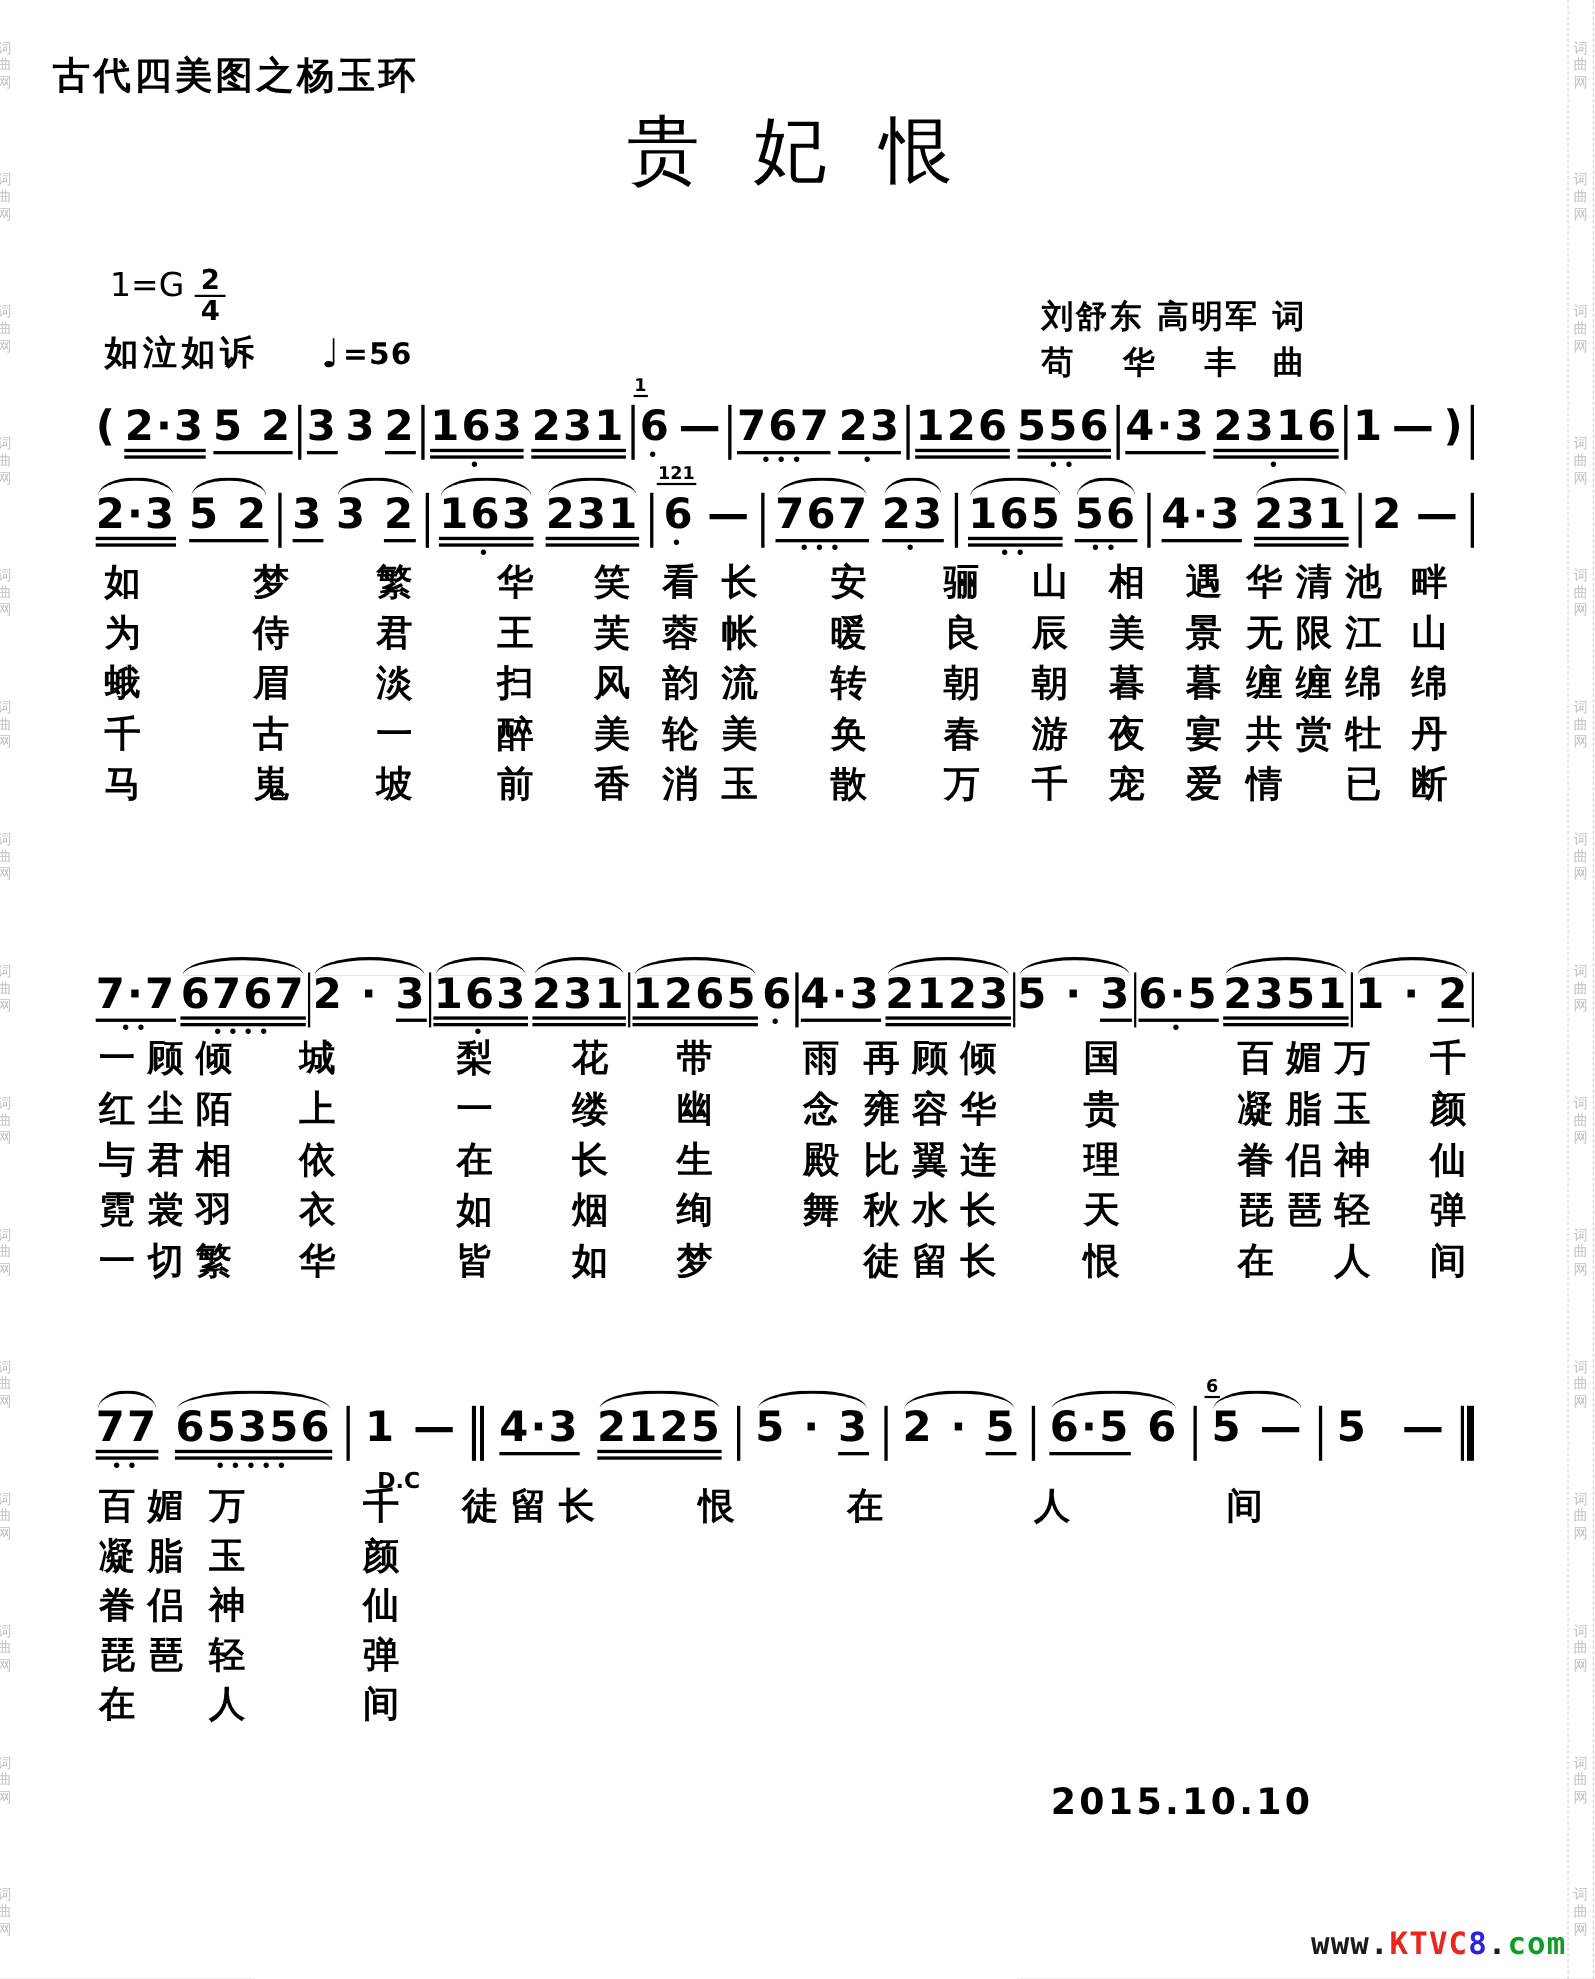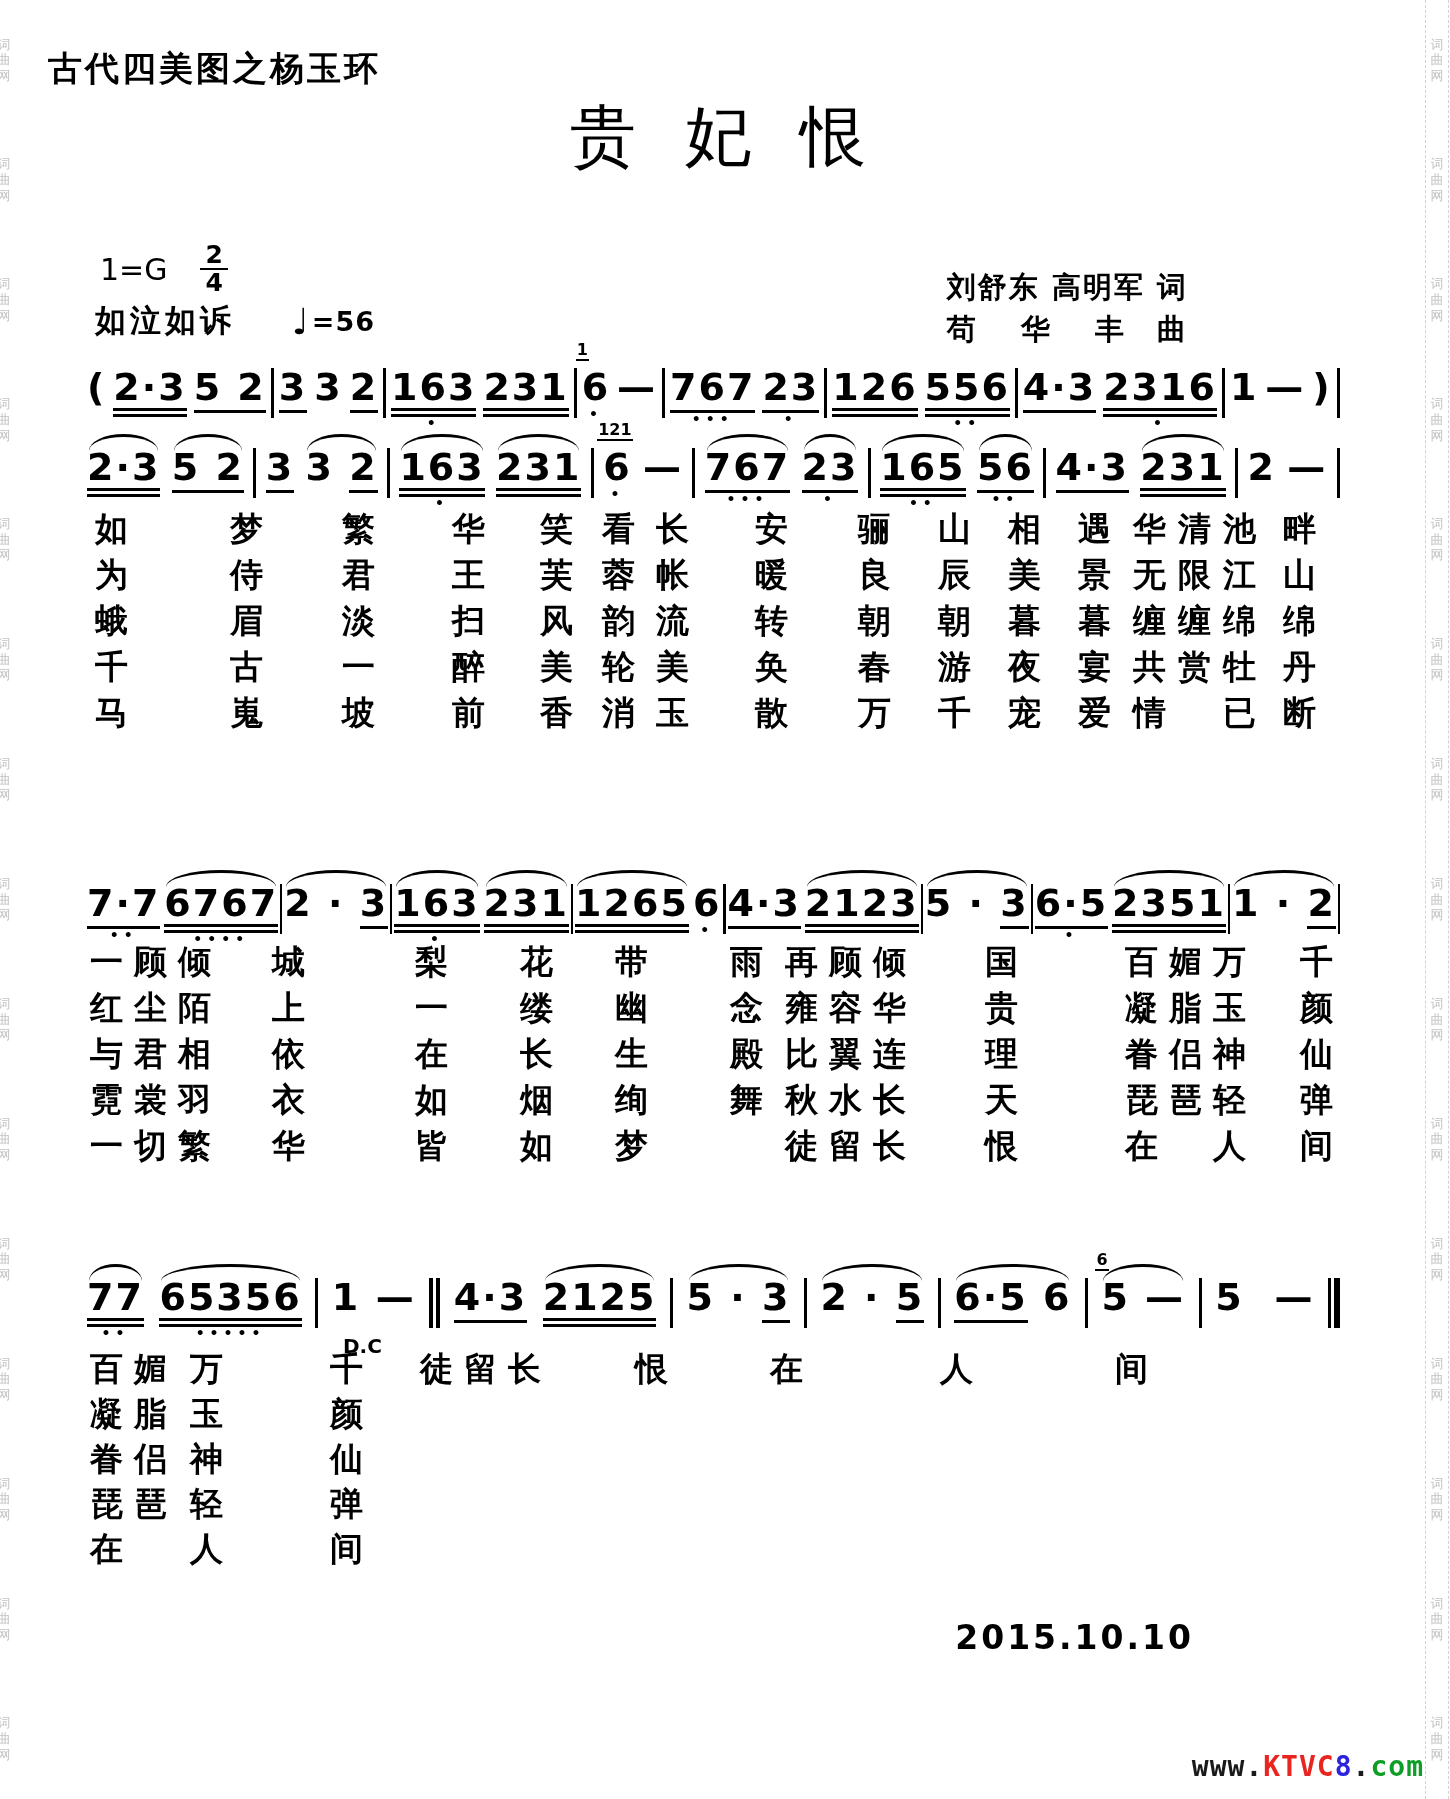--- a/index.html
+++ b/index.html
@@ -9,21 +9,21 @@
   .wm-col{position:absolute;top:0;bottom:0;width:22px;display:flex;flex-direction:column;
           justify-content:space-around;align-items:center;color:#c3c3c3;font-size:13px;
           line-height:1.2;text-align:center;white-space:pre-line;}
   .wm-right{right:1px;border-left:1px dashed #d2d2d2;border-right:1px dashed #d2d2d2;}
   .wm-left{left:-7px;}
   
   .series{position:absolute;left:48px;top:46px;font-size:34px;font-weight:600;letter-spacing:3px;}
   .title{position:absolute;left:0;right:0;top:92px;text-align:center;font-size:66px;
          font-weight:normal;letter-spacing:14px;}
   .subtitle{position:absolute;left:0;right:0;top:210px;text-align:center;font-size:28px;font-weight:600;}
-  .keysig{position:absolute;left:100px;top:242px;font-size:30px;display:flex;align-items:center;gap:23px;}
+  .keysig{position:absolute;left:100px;top:242px;font-size:30px;display:flex;align-items:flex-start;}
   .frac{display:inline-block;text-align:center;font-size:25px;line-height:1.05;margin-left:10px;font-weight:600;}
   .frac .num{display:block;border-bottom:2px solid #000;padding:0 5px;}
   .frac .den{display:block;}
   .expression{position:absolute;left:95px;top:300px;font-size:31px;font-weight:600;letter-spacing:4px;}
   .tempo{margin-left:42px;font-size:27px;font-weight:bold;letter-spacing:1px;}
   .notechar{font-size:36px;vertical-align:-3px;margin-right:2px;}
   .credits{position:absolute;right:262px;top:266px;text-align:center;font-size:29px;
            font-weight:600;line-height:1.45;letter-spacing:2px;}
   
   .music-line{position:absolute;left:85px;width:1255px;display:flex;align-items:flex-start;

